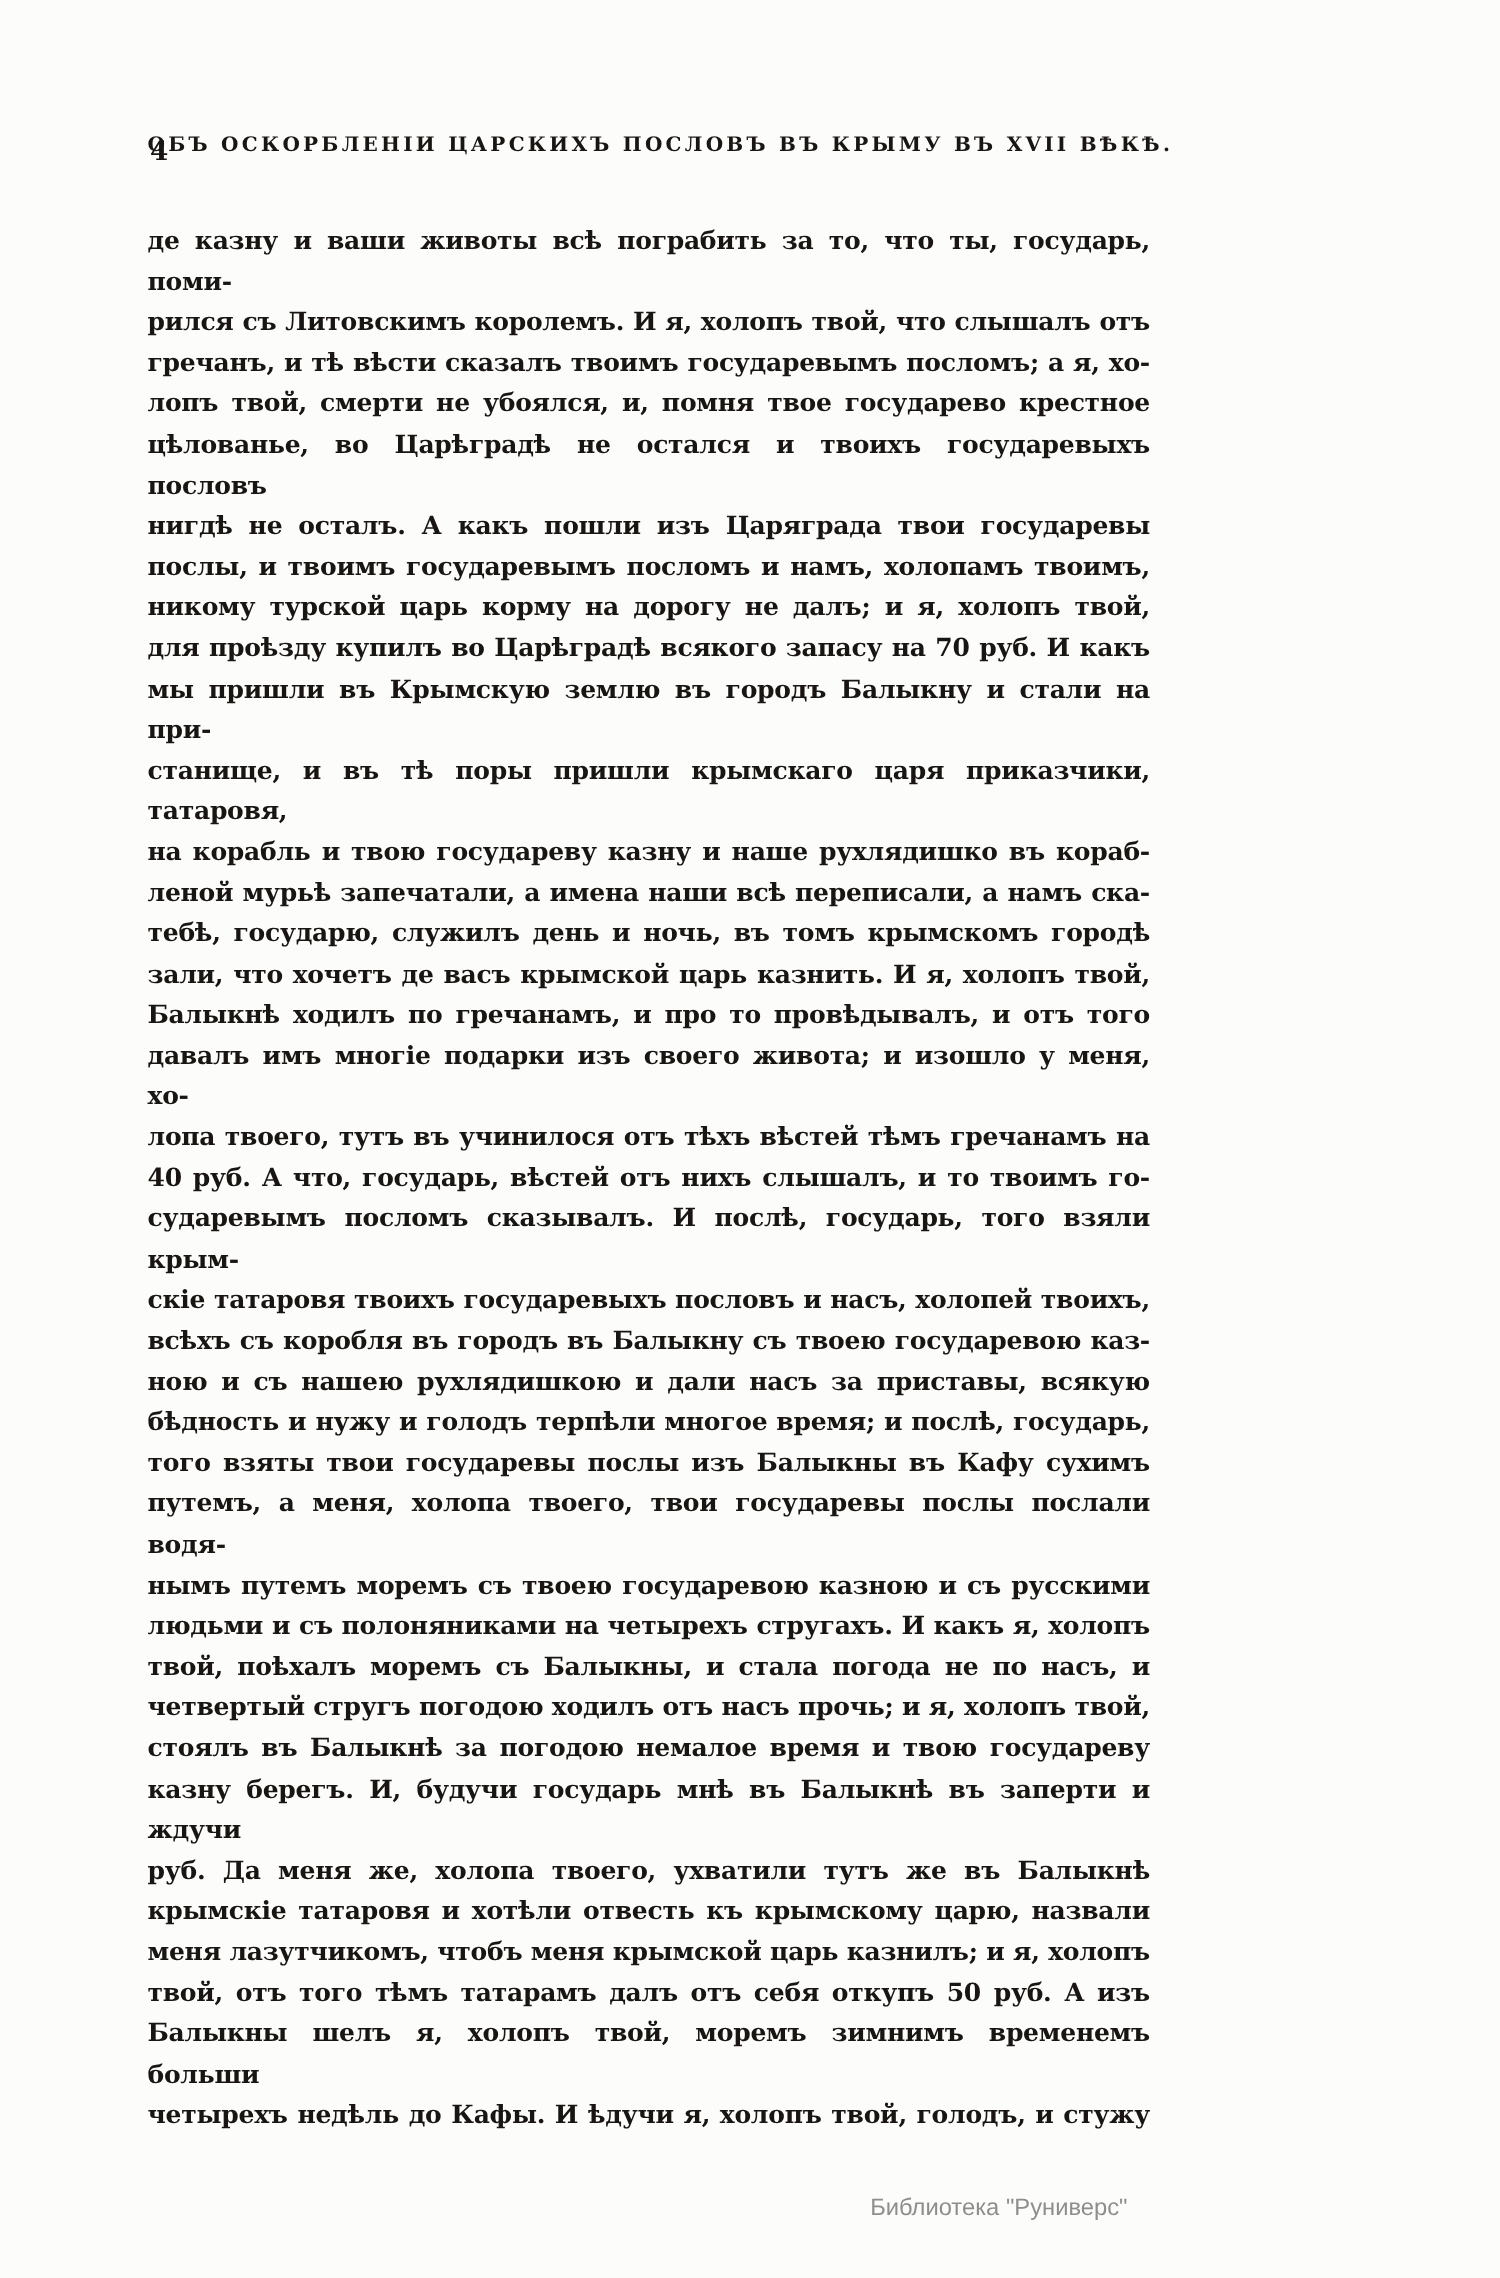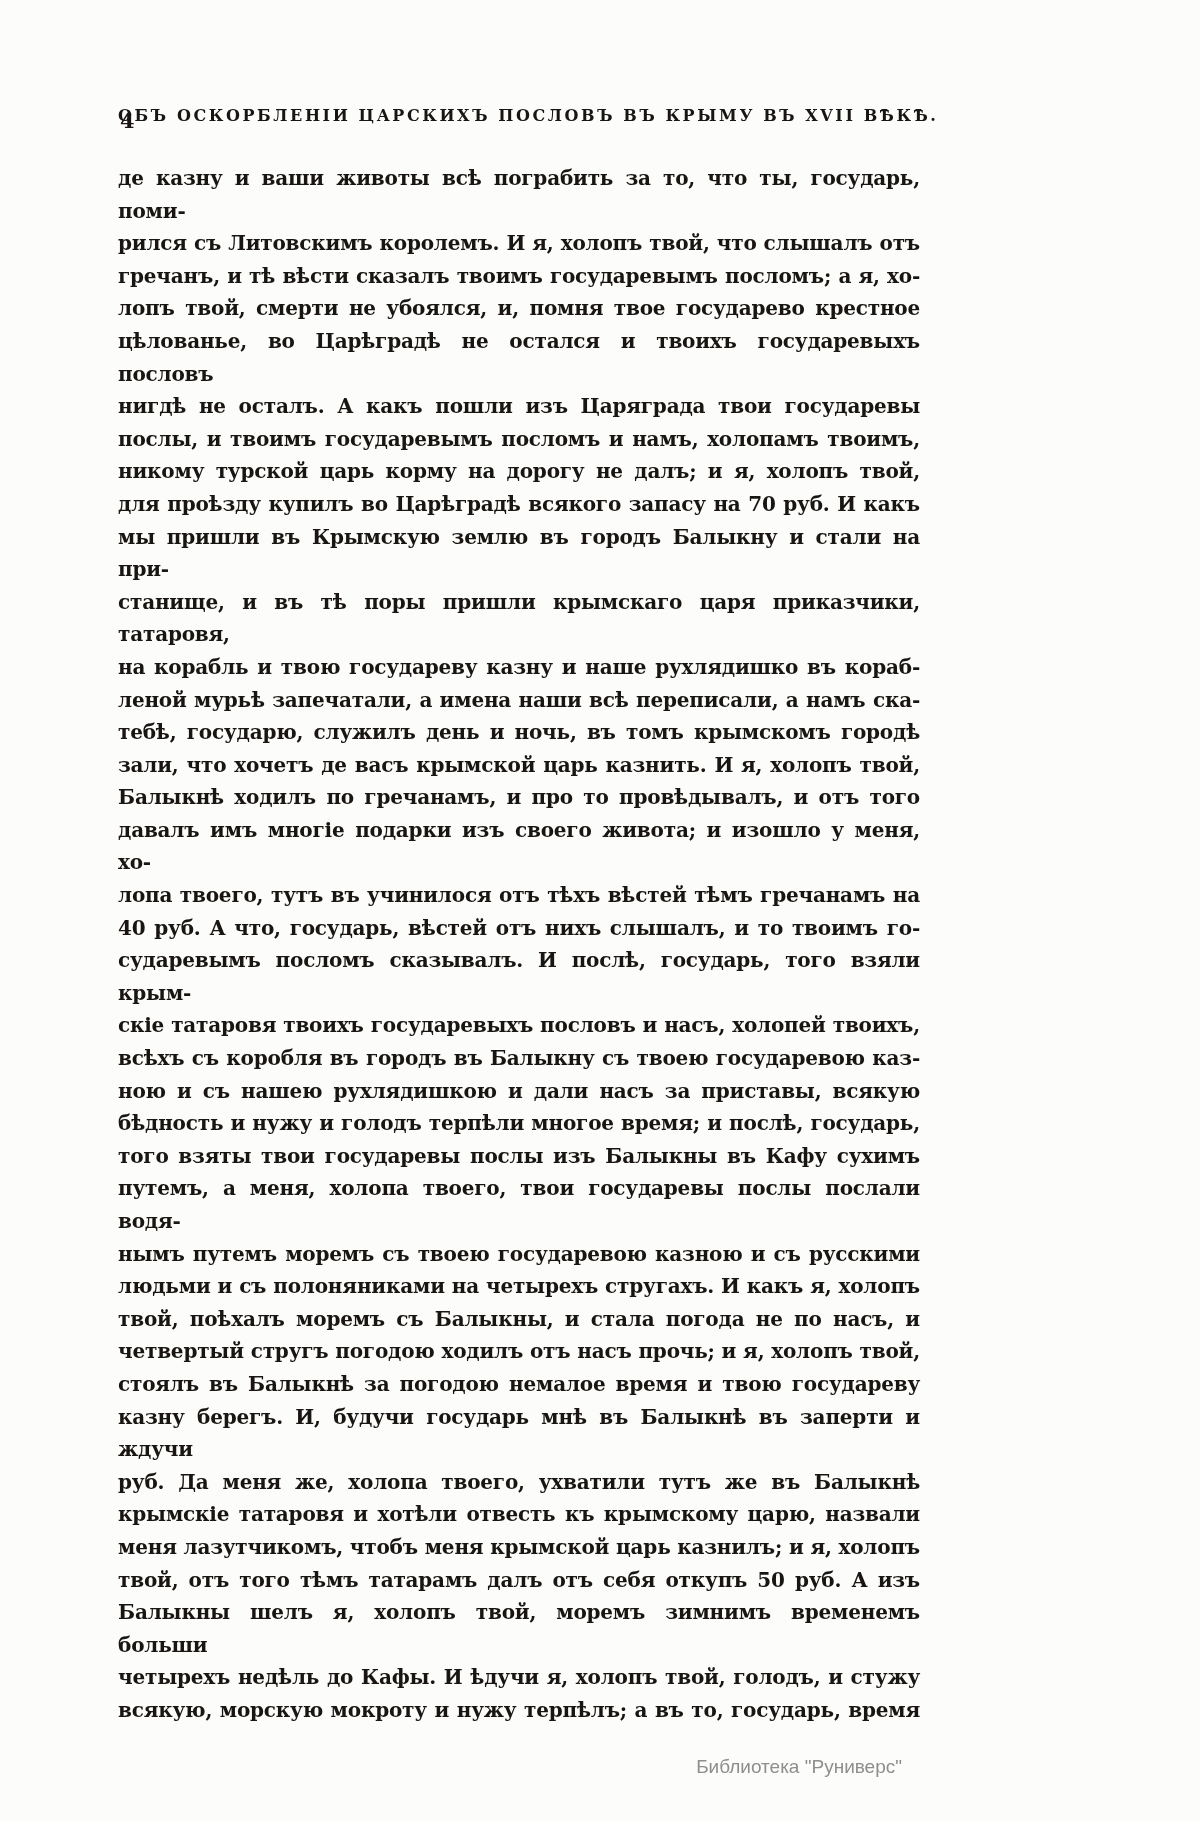--- a/index.html
+++ b/index.html
@@ -30,21 +30,21 @@
   .running-title {
     display: block;
     text-align: center;
     font-size: 16px;
     font-weight: bold;
     letter-spacing: 2.6px;
     white-space: nowrap;
   }
   .body-text {
     position: absolute;
-    top: 162px; left: 118px;
+    top: 176px; left: 118px;
     width: 802px;
   }
   .line {
     font-size: 20px;
     font-weight: bold;
     line-height: 32.6px;
     letter-spacing: -0.2px;
     text-align: justify;
     text-align-last: justify;
   }
@@ -101,18 +101,17 @@
       <div class="line">твой, поѣхалъ моремъ съ Балыкны, и стала погода не по насъ, и</div>
       <div class="line">четвертый стругъ погодою ходилъ отъ насъ прочь; и я, холопъ твой,</div>
       <div class="line">стоялъ въ Балыкнѣ за погодою немалое время и твою государеву</div>
       <div class="line">казну берегъ. И, будучи государь мнѣ въ Балыкнѣ въ заперти и ждучи</div>
       <div class="line">руб. Да меня же, холопа твоего, ухватили тутъ же въ Балыкнѣ</div>
       <div class="line">крымскіе татаровя и хотѣли отвесть къ крымскому царю, назвали</div>
       <div class="line">меня лазутчикомъ, чтобъ меня крымской царь казнилъ; и я, холопъ</div>
       <div class="line">твой, отъ того тѣмъ татарамъ далъ отъ себя откупъ 50 руб. А изъ</div>
       <div class="line">Балыкны шелъ я, холопъ твой, моремъ зимнимъ временемъ больши</div>
       <div class="line">четырехъ недѣль до Кафы. И ѣдучи я, холопъ твой, голодъ, и стужу</div>
-      <div class="line">всякую, морскую мокроту и нужу терпѣлъ; а въ то, государь, время</div>
     </div>
 
   <div class="watermark">Библиотека "Руниверс"</div>
 
 </div>
 
 </body></html>

